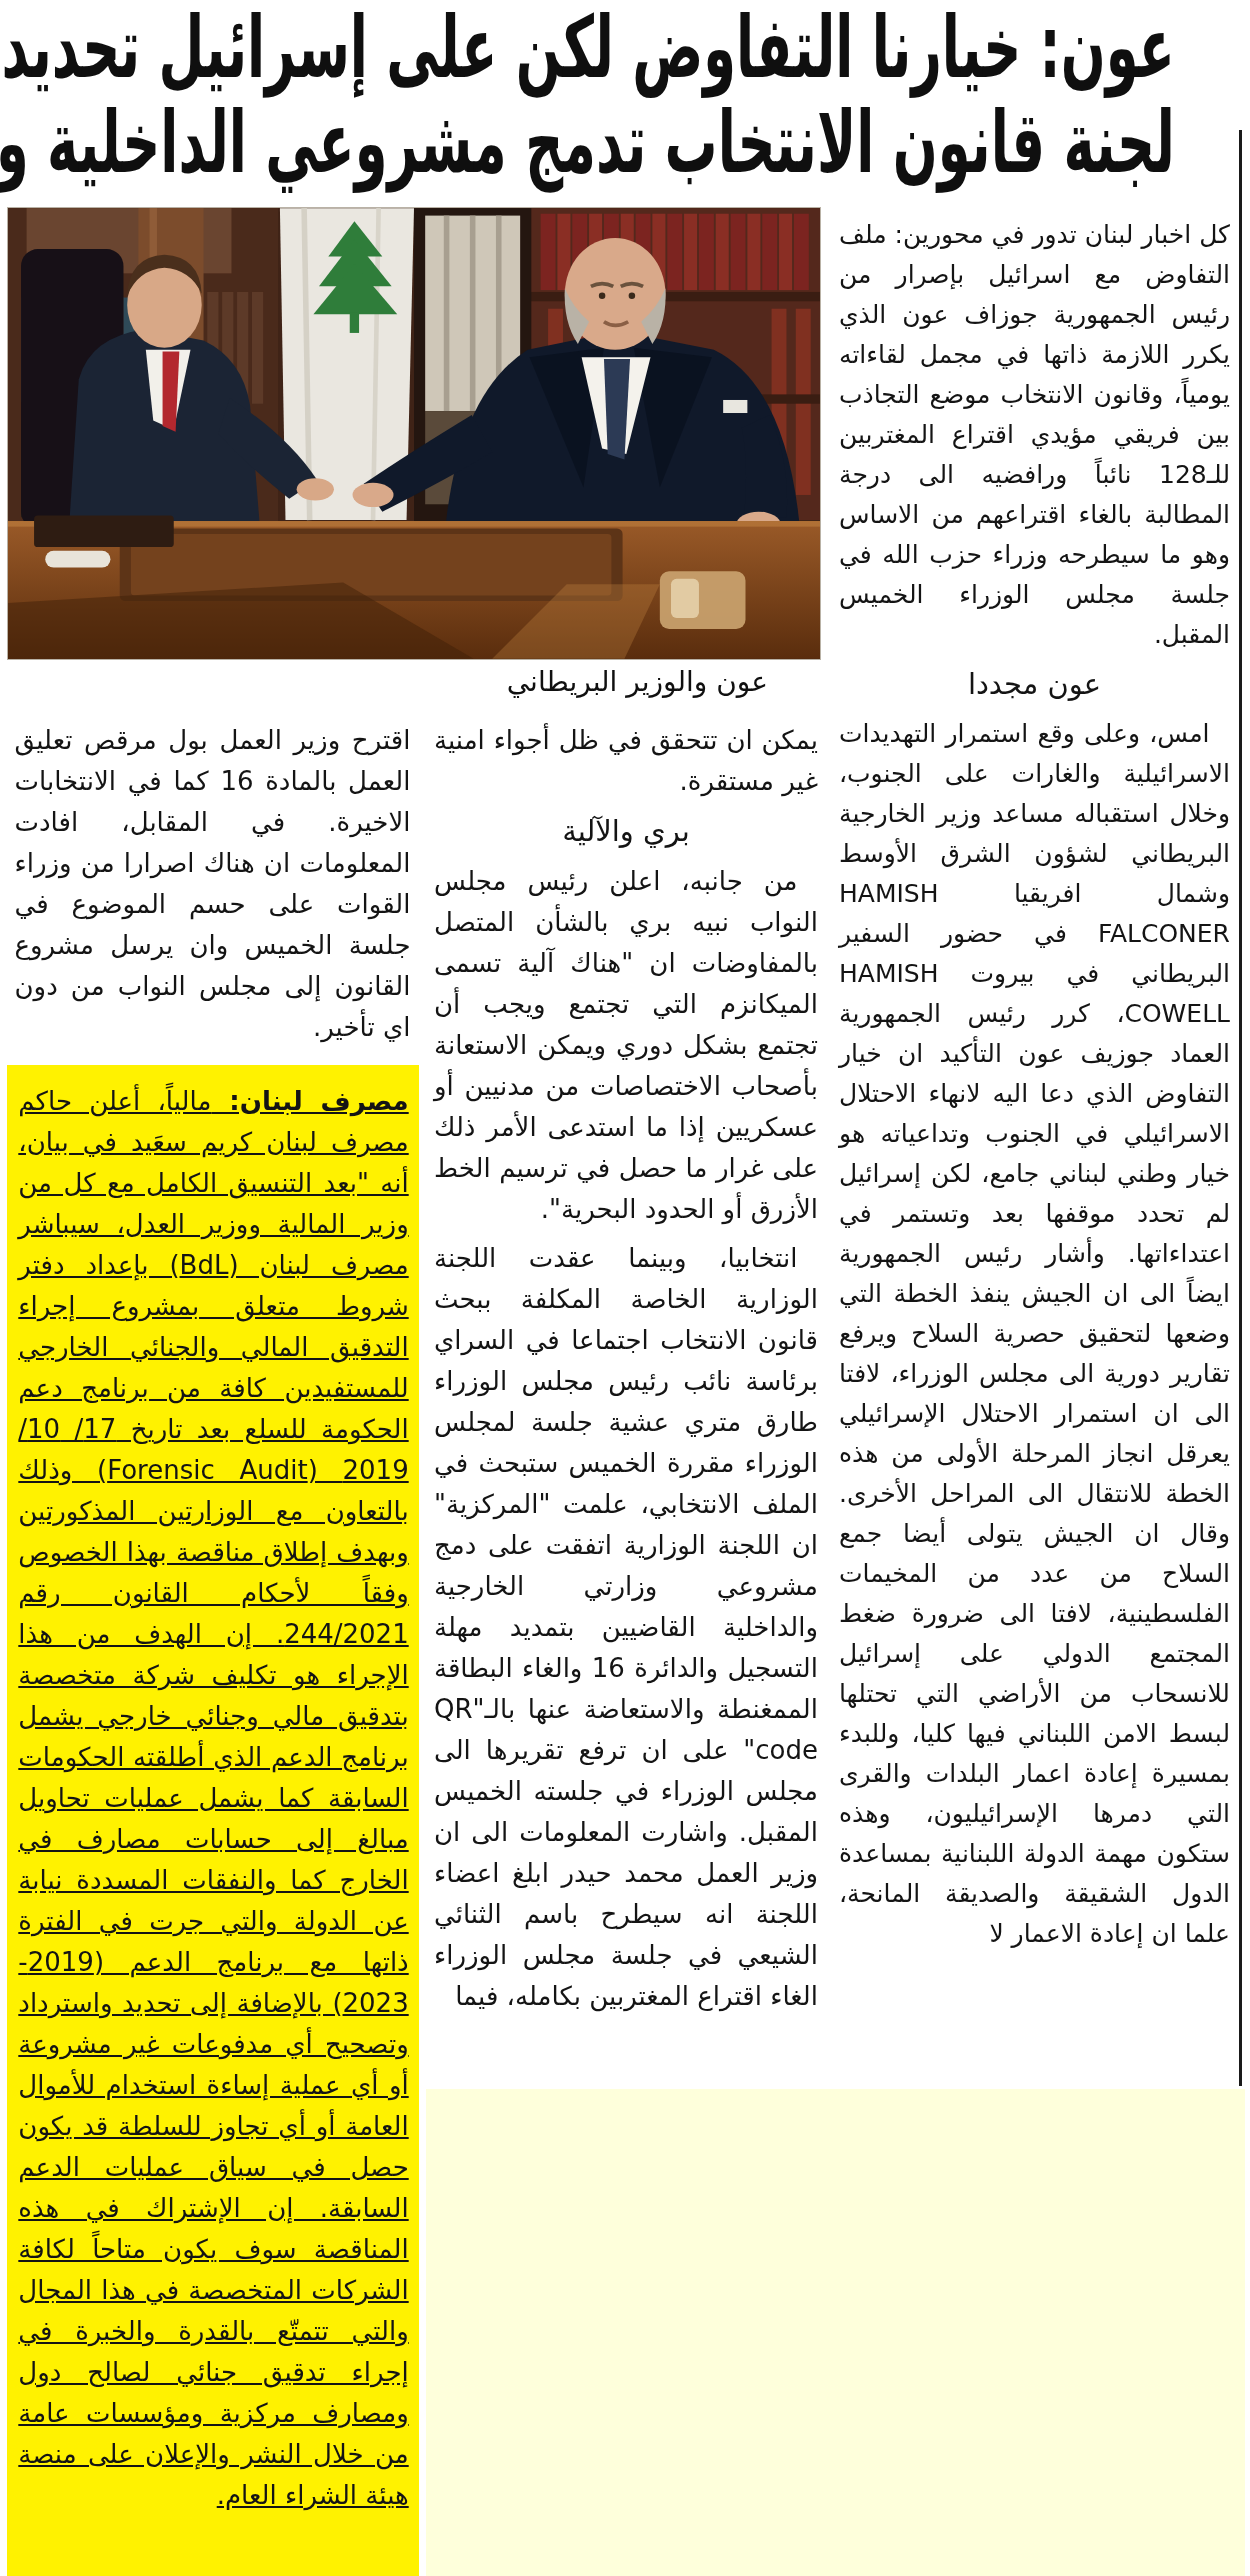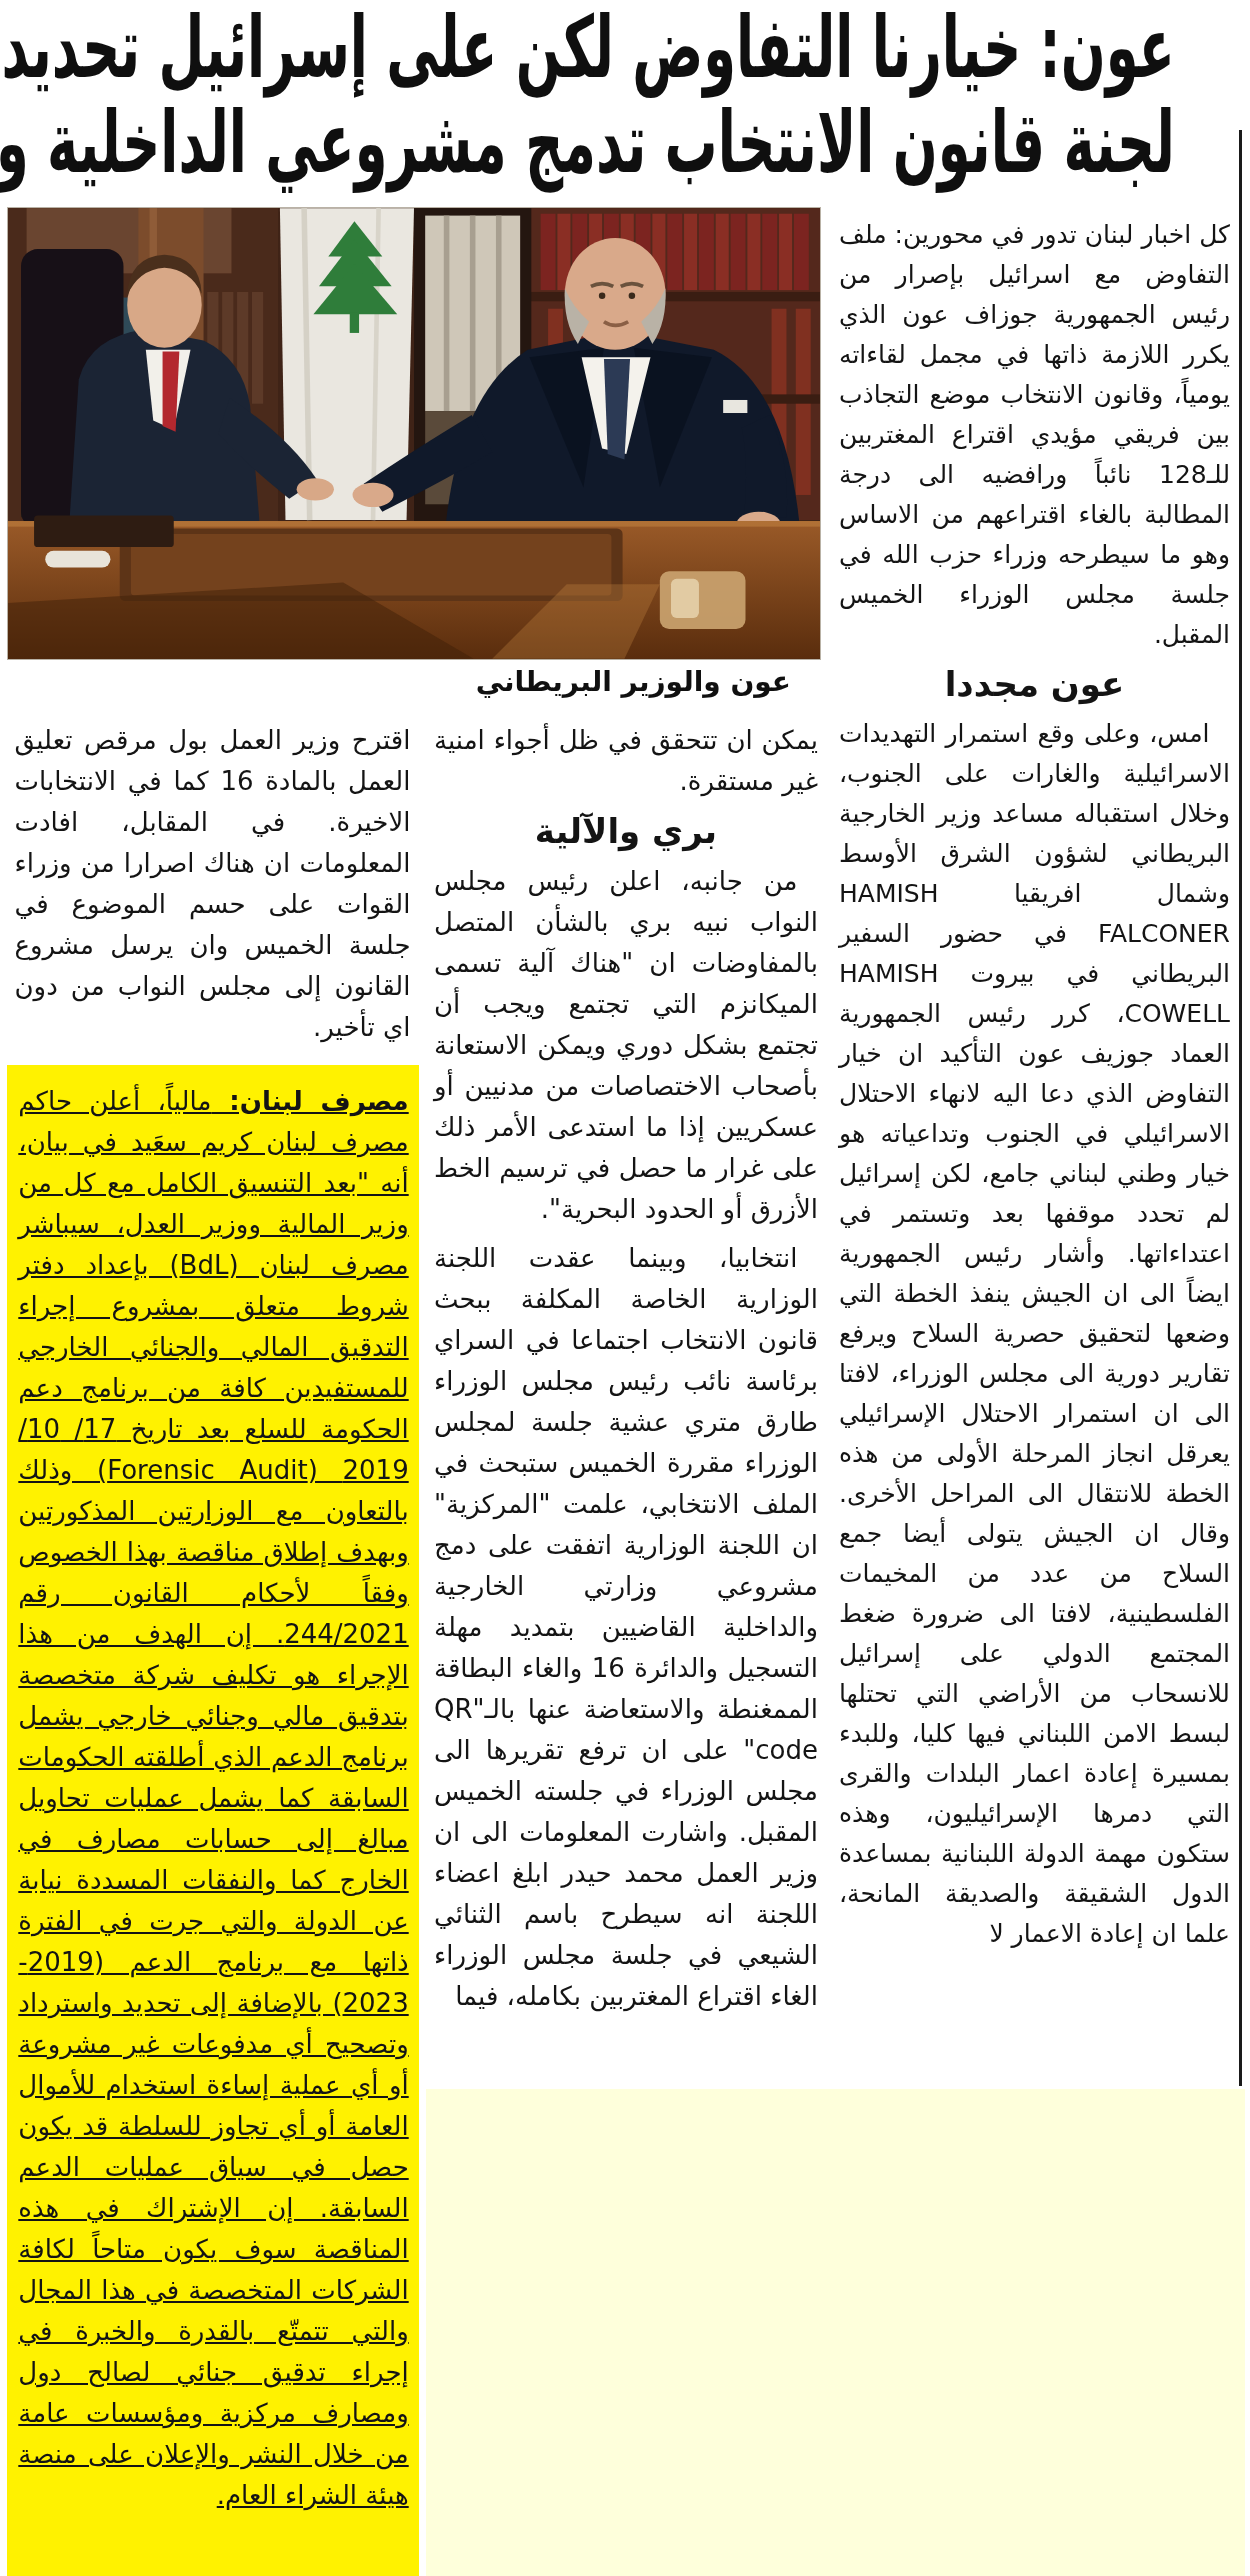--- a/index.html
+++ b/index.html
@@ -12,28 +12,28 @@
   .hl-line{
     font-weight:bold;font-size:60px;line-height:95px;white-space:nowrap;
     color:#0f0f0f;transform:scale(0.88,1.42);transform-origin:50% 55%;
   }
   
   .photo-wrap{
     position:absolute;left:7.5px;top:207px;width:814px;height:453px;
     border:0.9px solid #b9b2a6;box-sizing:border-box;overflow:hidden;background:#42251a;
   }
   .photo-caption{
-    position:absolute;left:25px;top:663px;width:814px;box-sizing:border-box;
-    padding-right:47px;text-align:right;font-weight:bold;font-size:28px;line-height:37px;color:#101010;
+    position:absolute;left:2px;top:663px;width:814px;box-sizing:border-box;
+    padding-right:47px;text-align:right;font-weight:normal;font-size:28px;line-height:37px;color:#101010;
   }
   
   .col{position:absolute;text-align:justify;overflow:hidden;}
   .col p{margin:8px;}
   .col .body-p.indent{text-indent:20.5px;}
-  .subhead{margin:0.9px 0;font-size:34px;line-height:43px;text-align:center;font-weight:bold;}
+  .subhead{margin:0.9px 0;font-size:29px;line-height:43px;text-align:center;font-weight:normal;}
   .col-right{top:207px;left:832px;width:407px;height:1882px;font-size:25px;line-height:40px;}
   .col-middle{top:712px;left:427px;width:400px;height:1377px;font-size:26px;line-height:41px;}
   .col-left{top:712px;left:7.5px;width:412px;height:1864px;font-size:26px;line-height:41px;
             display:flex;flex-direction:column;}
   .highlight{
     flex:1;margin:9.3px -7.5px 0 -3.7px;padding:7.5px 9.3px 9.3px 7.5px;box-sizing:border-box;
   }
   .highlight b{font-weight:bold;}
   
   .pale-area{position:absolute;left:427px;top:2089px;width:819px;height:487px;}

